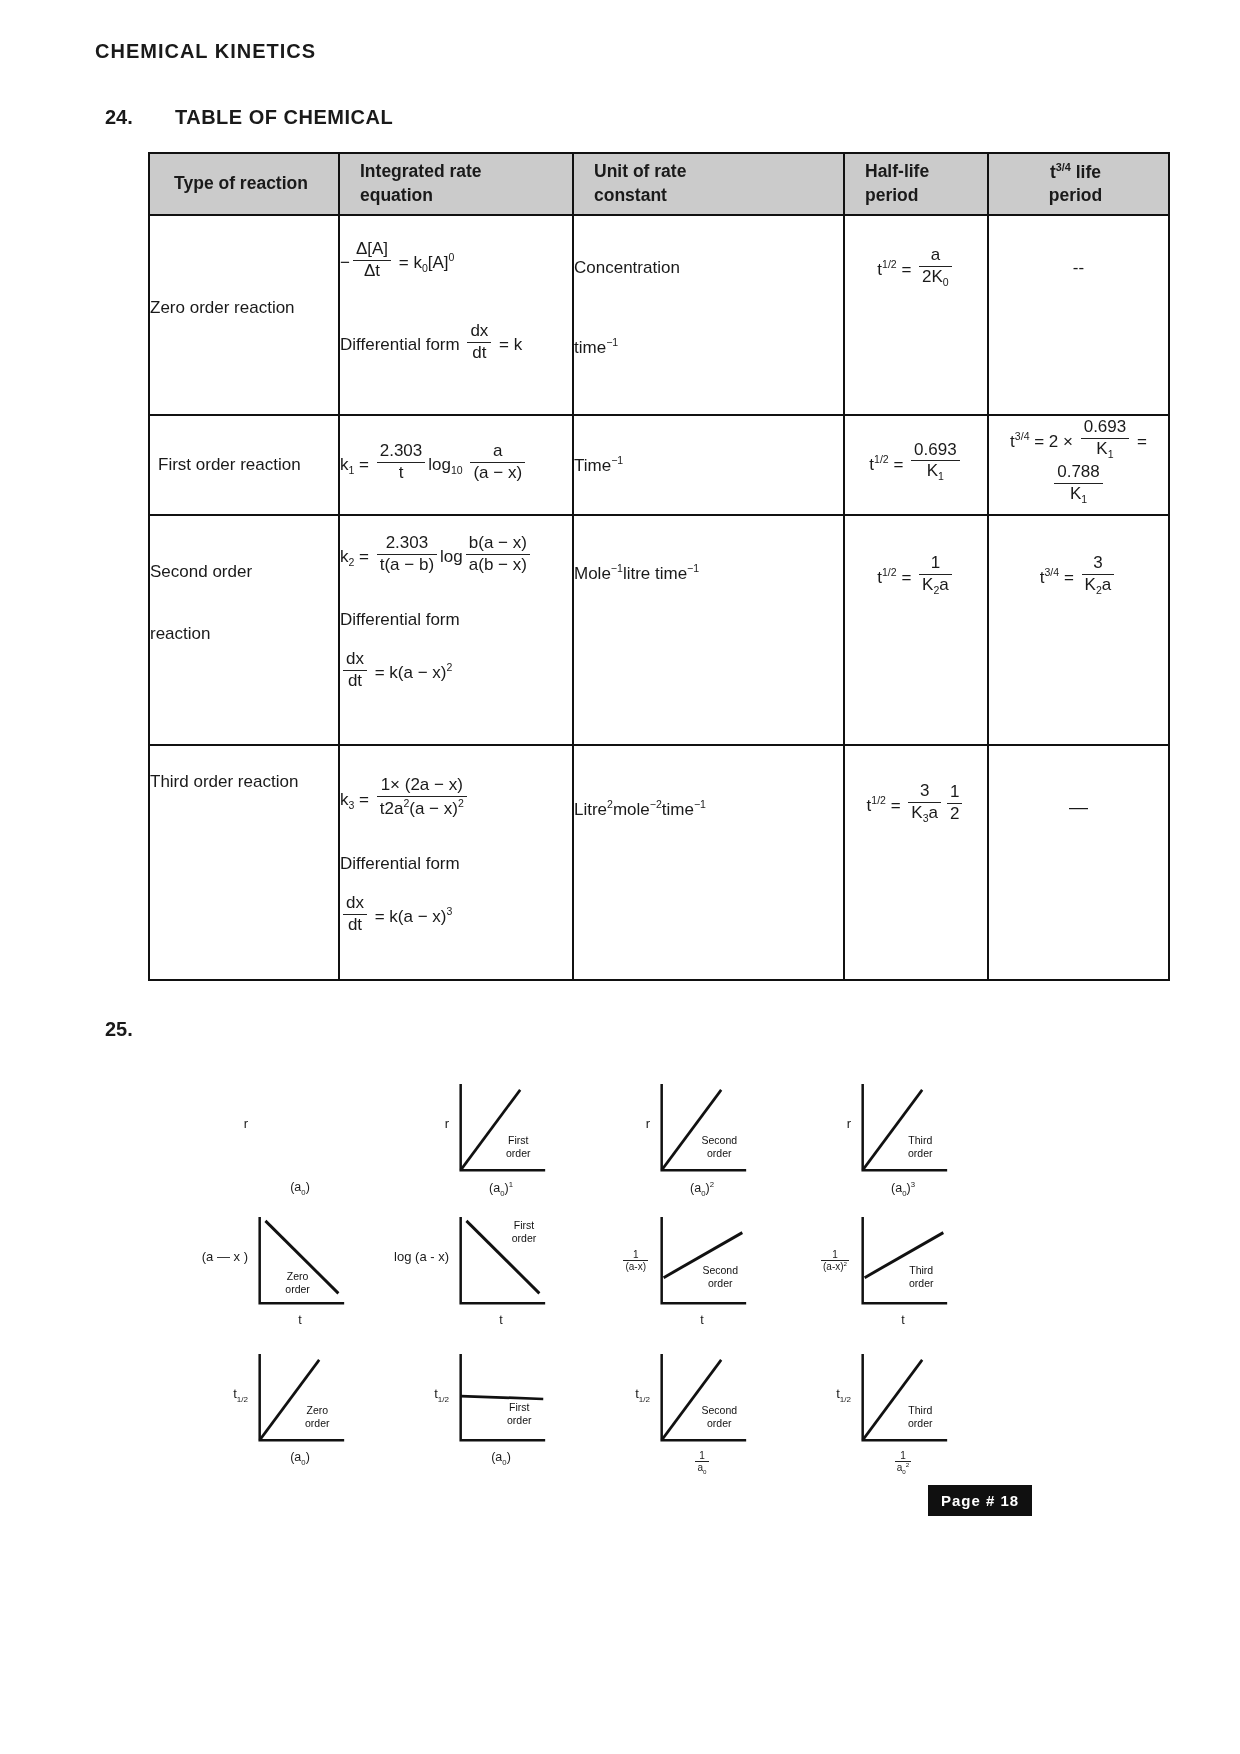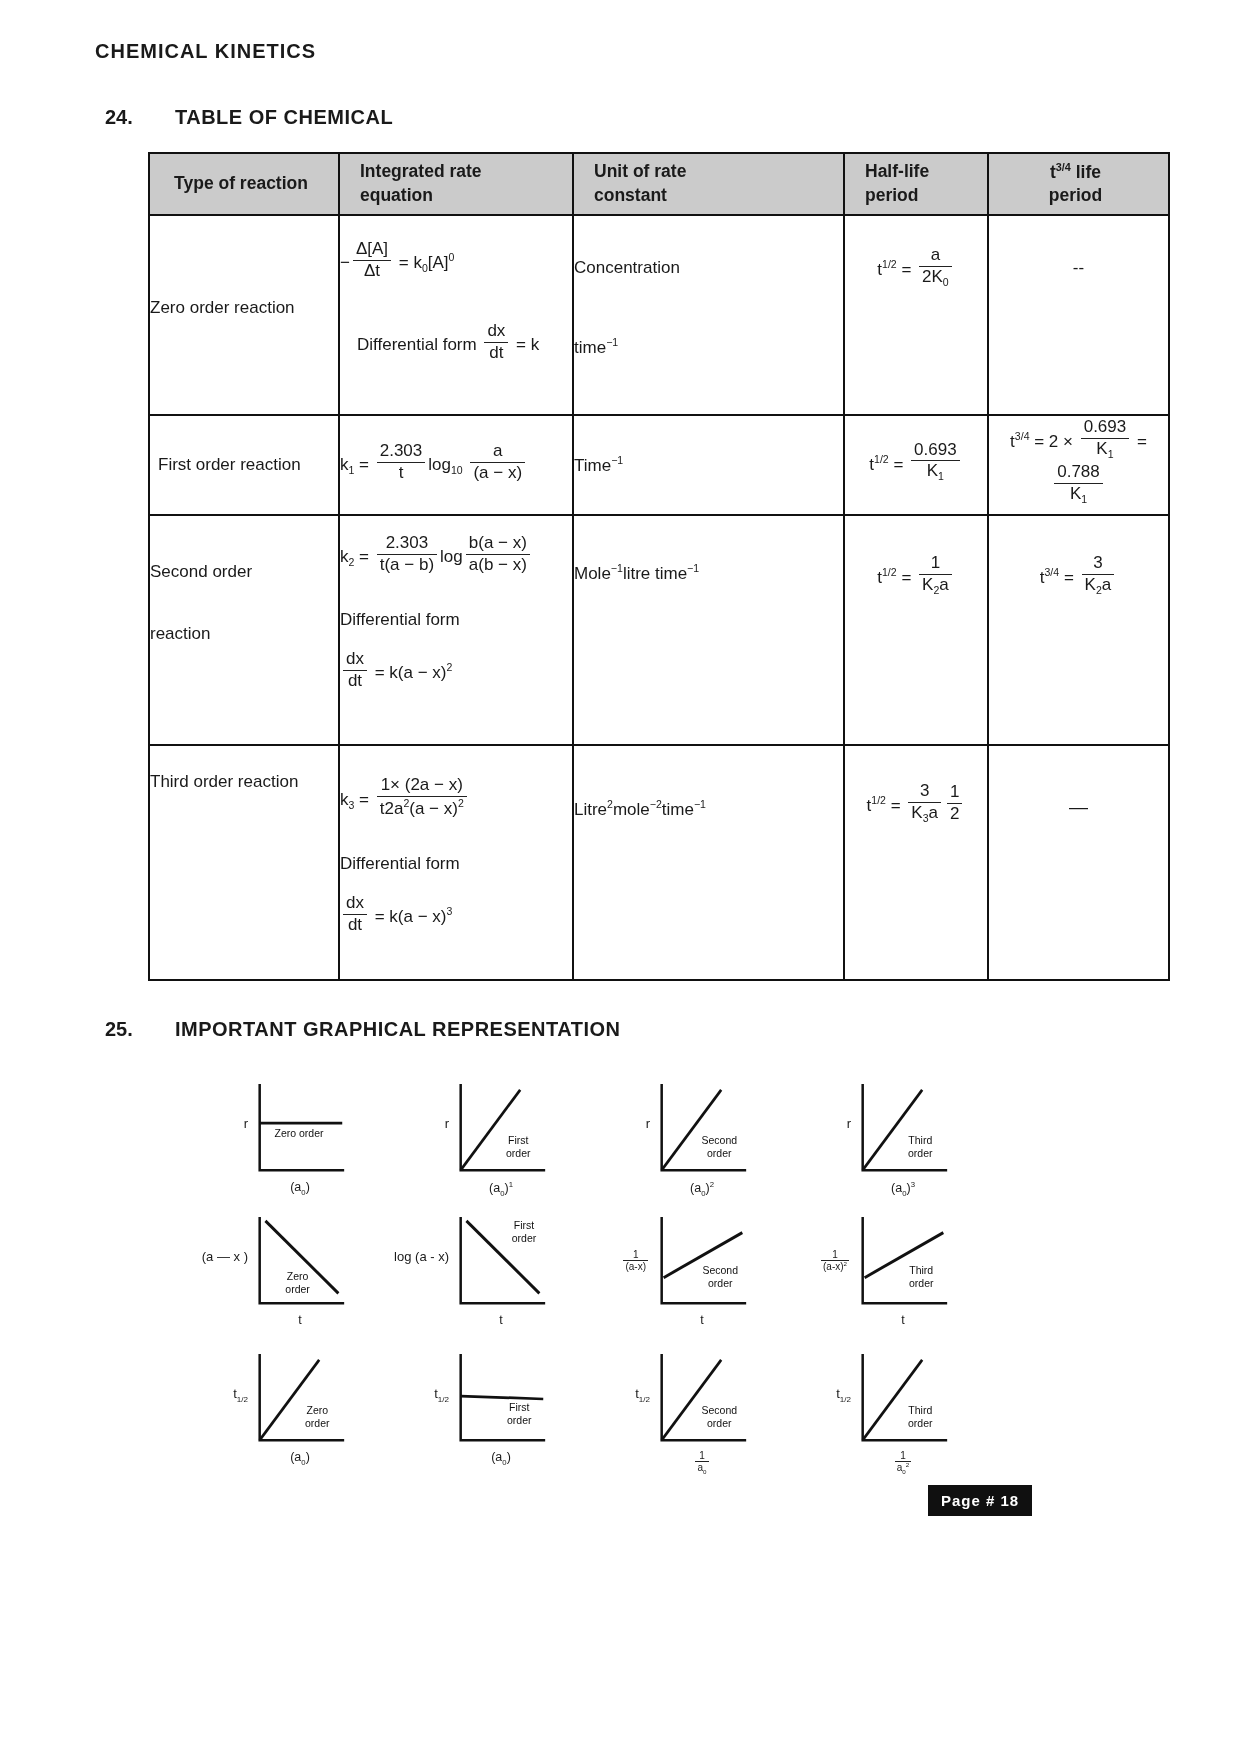--- a/index.html
+++ b/index.html
@@ -21,21 +21,21 @@
   tr.hrow{height:58px;} tr.r1{height:200px;} tr.r2{height:100px;} tr.r3{height:230px;} tr.r4{height:235px;}
 
   td.cname{padding-left:26px;}
   td.ceq{padding-left:26px;}
   td.cunit{padding-left:22px;}
   td.chalf{text-align:center;}
   td.ct34{text-align:center;}
   tr.r2 td{vertical-align:middle;}
   tr.r2 td.cname{padding-left:8px;}
 
-  .r1 .ceq .l1{margin-top:26px;} .r1 .ceq .l2{margin-top:40px;margin-left:17px;}
+  .r1 .ceq .l1{margin-top:26px;} .r1 .ceq .l2{margin-top:40px;}
   .r1 .cunit .l1{margin-top:42px;} .r1 .cunit .l2{margin-top:58px;}
   .r1 .chalf .l1{margin-top:32px;} .r1 .ct34 .l1{margin-top:42px;}
 
   .r3 .cname .l1{margin-top:46px;} .r3 .cname .l2{margin-top:42px;}
   .r3 .ceq .l1{margin-top:20px;} .r3 .ceq .l2{margin-top:32px;} .r3 .ceq .l3{margin-top:22px;}
   .r3 .cunit .l1{margin-top:46px;} .r3 .chalf .l1{margin-top:40px;} .r3 .ct34 .l1{margin-top:40px;}
 
   .r4 .cname .l1{margin-top:26px;} 
   .r4 .ceq .l1{margin-top:32px;} .r4 .ceq .l2{margin-top:32px;} .r4 .ceq .l3{margin-top:22px;}
   .r4 .cunit .l1{margin-top:52px;} .r4 .chalf .l1{margin-top:38px;} .r4 .ct34 .l1{margin-top:50px;font-size:19px;}
@@ -164,33 +164,25 @@
             <div class="l1">t<sup>1/2</sup> = <span class="fr"><span>3</span><span>K<sub>3</sub>a</span></span><span class="fr"><span>1</span><span>2</span></span></div>
           </td>
       <td class="ct34">
             <div class="l1">—</div>
           </td>
     </tr>
   </tbody>
     </table>
 
   <div class="sec-num" id="sec25-num">25.</div>
-  <div class="sec-title" id="sec25-title">IMPORTANT GRAPHICAL REPRESENTATION</div>
 
   <div class="graphs">
     <div class="grow grow-1">
       <div class="gcell">
           <div class="ylab">r</div>
-          <div class="gplot">
-            <svg width="96" height="98" viewBox="0 0 100 100" preserveAspectRatio="none">
-              <polyline points="8,4 8,92 96,92" fill="none" stroke="#111" stroke-width="2.6"></polyline>
-              <polyline points="8,44 94,44" fill="none" stroke="#111" stroke-width="3"></polyline>
-            </svg>
-            <div class="glabel lp-under-line">Zero order</div>
-          </div>
           <div class="xlab">(a<sub>0</sub>)</div>
         </div>
       <div class="gcell">
           <div class="ylab">r</div>
           <div class="gplot">
             <svg width="96" height="98" viewBox="0 0 100 100" preserveAspectRatio="none">
               <polyline points="8,4 8,92 96,92" fill="none" stroke="#111" stroke-width="2.6"></polyline>
               <polyline points="8,92 70,10" fill="none" stroke="#111" stroke-width="2.8"></polyline>
             </svg>
             <div class="glabel lp-right-low">First<br>order</div>

